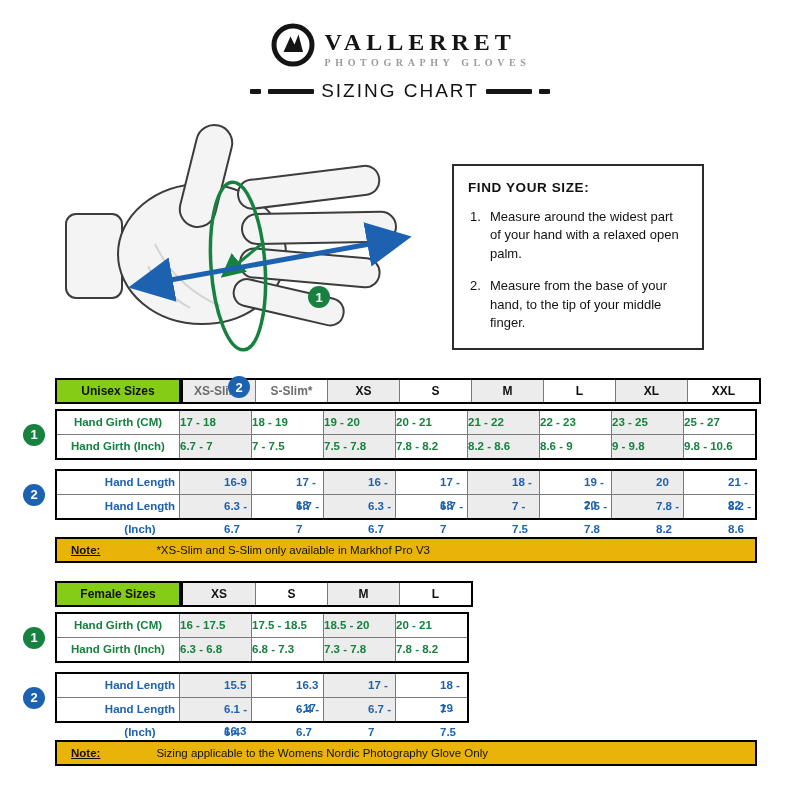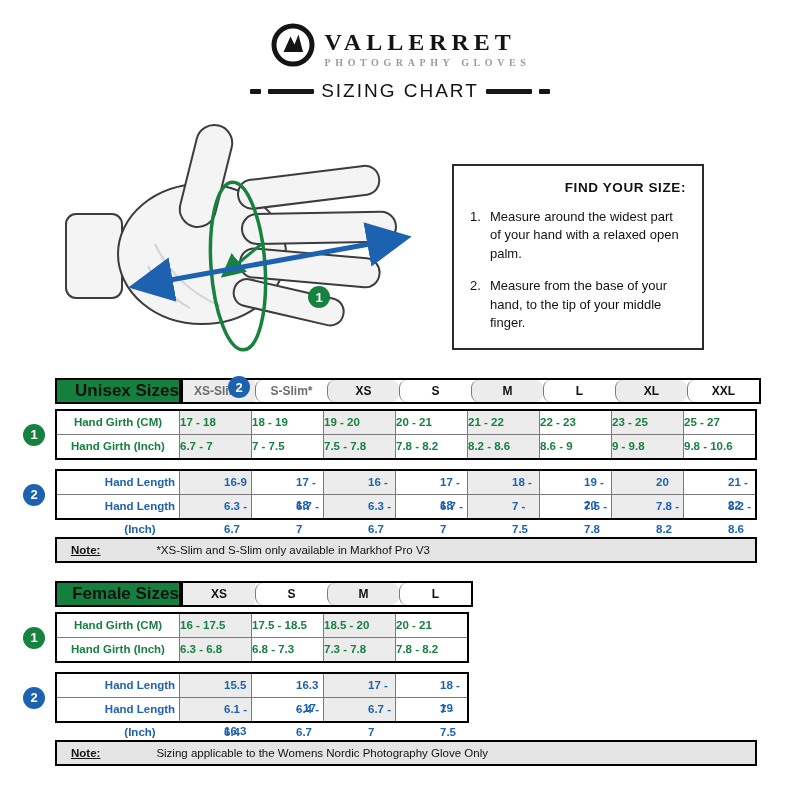--- a/index.html
+++ b/index.html
@@ -29,52 +29,52 @@
   .hand-figure{position:absolute;left:60px;top:116px;width:352px;height:256px;}
   .fig-badge{position:absolute;width:22px;height:22px;border-radius:50%;display:flex;align-items:center;justify-content:center;
              color:#fff;font-size:13px;font-weight:700;z-index:3;}
   .fig-badge.girth{background:var(--green);}
   .fig-badge.length{background:var(--blue);}
   #fig-badge-girth{left:248px;top:170px;}
   #fig-badge-length{left:168px;top:260px;}
 
   
   .find-box{position:absolute;left:452px;top:164px;width:252px;border:2px solid #2b2b2b;padding:14px 16px 15px 14px;background:#fff;}
-  .find-title{text-align:right;font-weight:700;font-size:13.5px;letter-spacing:.6px;margin-bottom:13px;}
+  .find-title{text-align:left;font-weight:700;font-size:13.5px;letter-spacing:.6px;margin-bottom:13px;}
   .step{display:grid;grid-template-columns:22px 1fr;margin-bottom:14px;font-size:13px;line-height:1.42;color:#121212;}
   .step:last-child{margin-bottom:0;}
   .step-num{text-align:left;padding-left:2px;}
 
   
   .tables{position:absolute;left:55px;top:378px;}
   .t-head{display:flex;margin-bottom:5px;width:max-content;}
-  .t-title{width:126px;border:2px solid #000;text-align:right;font-weight:700;font-size:17px;height:26px;line-height:22px;background:#15803d;}
+  .t-title{width:126px;border:2px solid #000;text-align:center;font-weight:700;font-size:12px;height:26px;line-height:22px;background:#84cc16;}
   .t-strip{border:2px solid #000;display:grid;background:#fff;}
   .t-ch{height:22px;line-height:22px;text-align:center;font-weight:700;font-size:12px;}
-  .t-ch:not(:first-child){border-left:1px solid var(--thin);border-radius:8px;}
+  .t-ch:not(:first-child){border-left:1px solid var(--thin);}
   .t-ch.shaded{background:var(--shade);}
   .t-ch.muted{color:#6d6d6d;}
 
   .t-group{position:relative;border:2px solid #000;width:max-content;margin-bottom:9px;background:#fff;}
   .t-group.length{margin-bottom:17px;}
   .t-row{display:grid;}
   .t-row + .t-row{border-top:1px solid var(--thin);}
   .t-label{height:23px;line-height:23px;text-align:center;font-weight:700;font-size:11.5px;background:#fff;}
   .t-cell{height:23px;line-height:23px;text-align:left;font-size:11.5px;font-weight:600;border-left:1px solid var(--thin);}
   .t-cell.shaded{background:var(--shade);}
   .t-group.girth .t-label,.t-group.girth .t-cell{color:var(--green);}
   .t-group.length .t-label,.t-group.length .t-cell{color:var(--blue);padding-left:44px;}
 
   .group-badge{position:absolute;left:-34px;top:50%;transform:translateY(-50%);width:22px;height:22px;border-radius:50%;
                display:flex;align-items:center;justify-content:center;color:#fff;font-size:13px;font-weight:700;}
   .group-badge.girth{background:var(--green);}
   .group-badge.length{background:var(--blue);}
 
   .note-box{border:2px solid #000;width:702px;height:26px;display:flex;align-items:center;font-size:11.5px;
-            padding-left:14px;margin-bottom:18px;background:#e5e5e5;}
+            padding-left:14px;margin-bottom:18px;background:#eab308;}
   .note-label{font-weight:700;text-decoration:underline;}
   .note-text{margin-left:56px;}
 </style>
 </head>
 <body>
 
 <div class="page">
 
   <header class="brand">
     <div class="brand-row">

